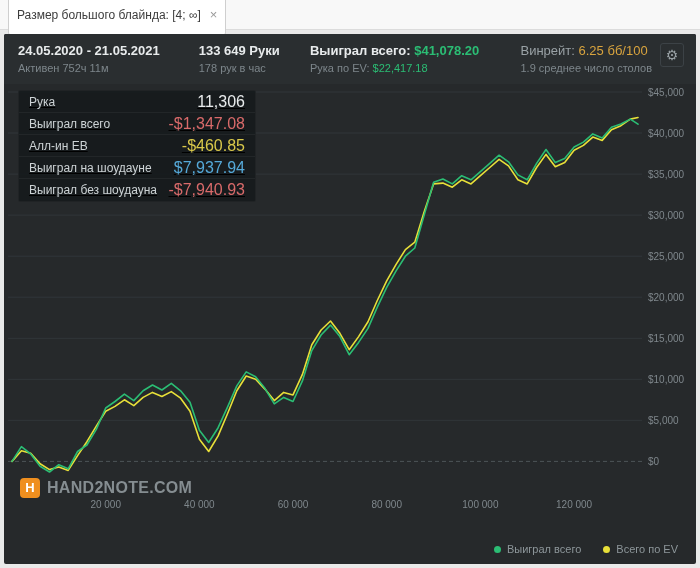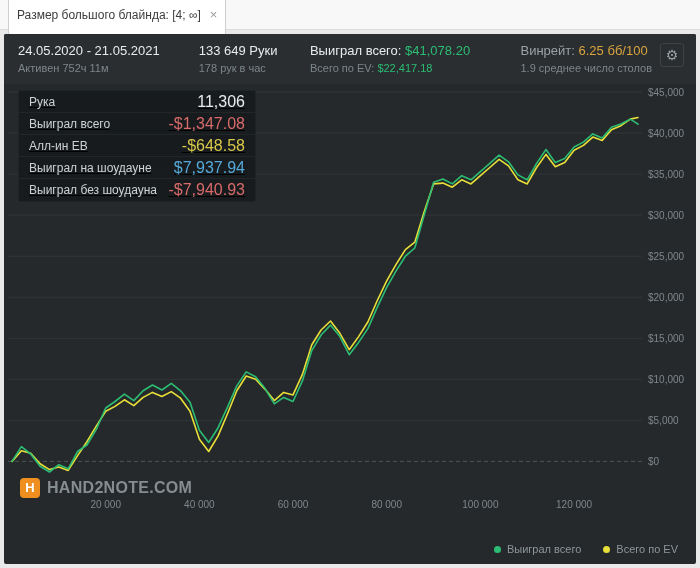--- a/index.html
+++ b/index.html
@@ -29,21 +29,21 @@
     margin:4px; width:692px; height:530px;
     background:#26292b; position:relative; border-radius:2px;
   }
   
   .hdr{
     display:flex; align-items:flex-start;
     padding:9px 12px 4px 14px; height:50px; background:#2a2e30;
     border-radius:2px 2px 0 0;
   }
   .hcol1{ width:182px; } .hcol2{ width:112px; } .hcol3{ width:212px; } .hcol4{ flex:1; }
-  .hmain{ font-size:13px; font-weight:normal; color:#e8ebec; white-space:nowrap; }
+  .hmain{ font-size:13px; font-weight:bold; color:#e8ebec; white-space:nowrap; }
   .hsub{ font-size:11px; color:#7d868b; margin-top:4px; white-space:nowrap; }
   .green{ color:var(--green); }
   .gold{ color:var(--gold); font-weight:normal; }
   .gray-label{ color:#9aa2a6; font-weight:normal; }
   .gear-btn{
     width:24px; height:24px; border:1px solid #3c4246; border-radius:3px;
     color:#99a1a5; font-size:14px; line-height:22px; text-align:center;
     cursor:pointer; background:transparent; margin-left:8px; flex:none;
   }
   
@@ -99,21 +99,21 @@
     <div class="hcol2">
       <div class="hmain">133 649 Руки</div>
       <div class="hsub">178 рук в час</div>
     </div>
     <div class="hcol3">
       <div class="hmain">
         <span>Выиграл всего:</span>
         <span class="green">$41,078.20</span>
       </div>
       <div class="hsub">
-        <span>Всего по EV:</span>
+        <span>Рука по EV:</span>
         <span class="green">$22,417.18</span>
       </div>
     </div>
     <div class="hcol4">
       <div class="hmain gray-label">
         <span>Винрейт:</span>
         <span class="gold">6.25 бб/100</span>
       </div>
       <div class="hsub">1.9 среднее число столов</div>
     </div>
@@ -127,21 +127,21 @@
       <div class="trow">
         <span class="tlabel">Рука</span>
         <span class="tvalue" style="color: rgb(232, 235, 236);">11,306</span>
       </div>
       <div class="trow">
         <span class="tlabel">Выиграл всего</span>
         <span class="tvalue" style="color: rgb(217, 106, 106);">-$1,347.08</span>
       </div>
       <div class="trow">
         <span class="tlabel">Алл-ин EВ</span>
-        <span class="tvalue" style="color: rgb(217, 200, 74);">-$648.58</span>
+        <span class="tvalue" style="color: rgb(217, 200, 74);">-$460.85</span>
       </div>
       <div class="trow">
         <span class="tlabel">Выиграл на шоудауне</span>
         <span class="tvalue" style="color: rgb(85, 169, 217);">$7,937.94</span>
       </div>
       <div class="trow">
         <span class="tlabel">Выиграл без шоудауна</span>
         <span class="tvalue" style="color: rgb(217, 106, 106);">-$7,940.93</span>
       </div>
     </div>

